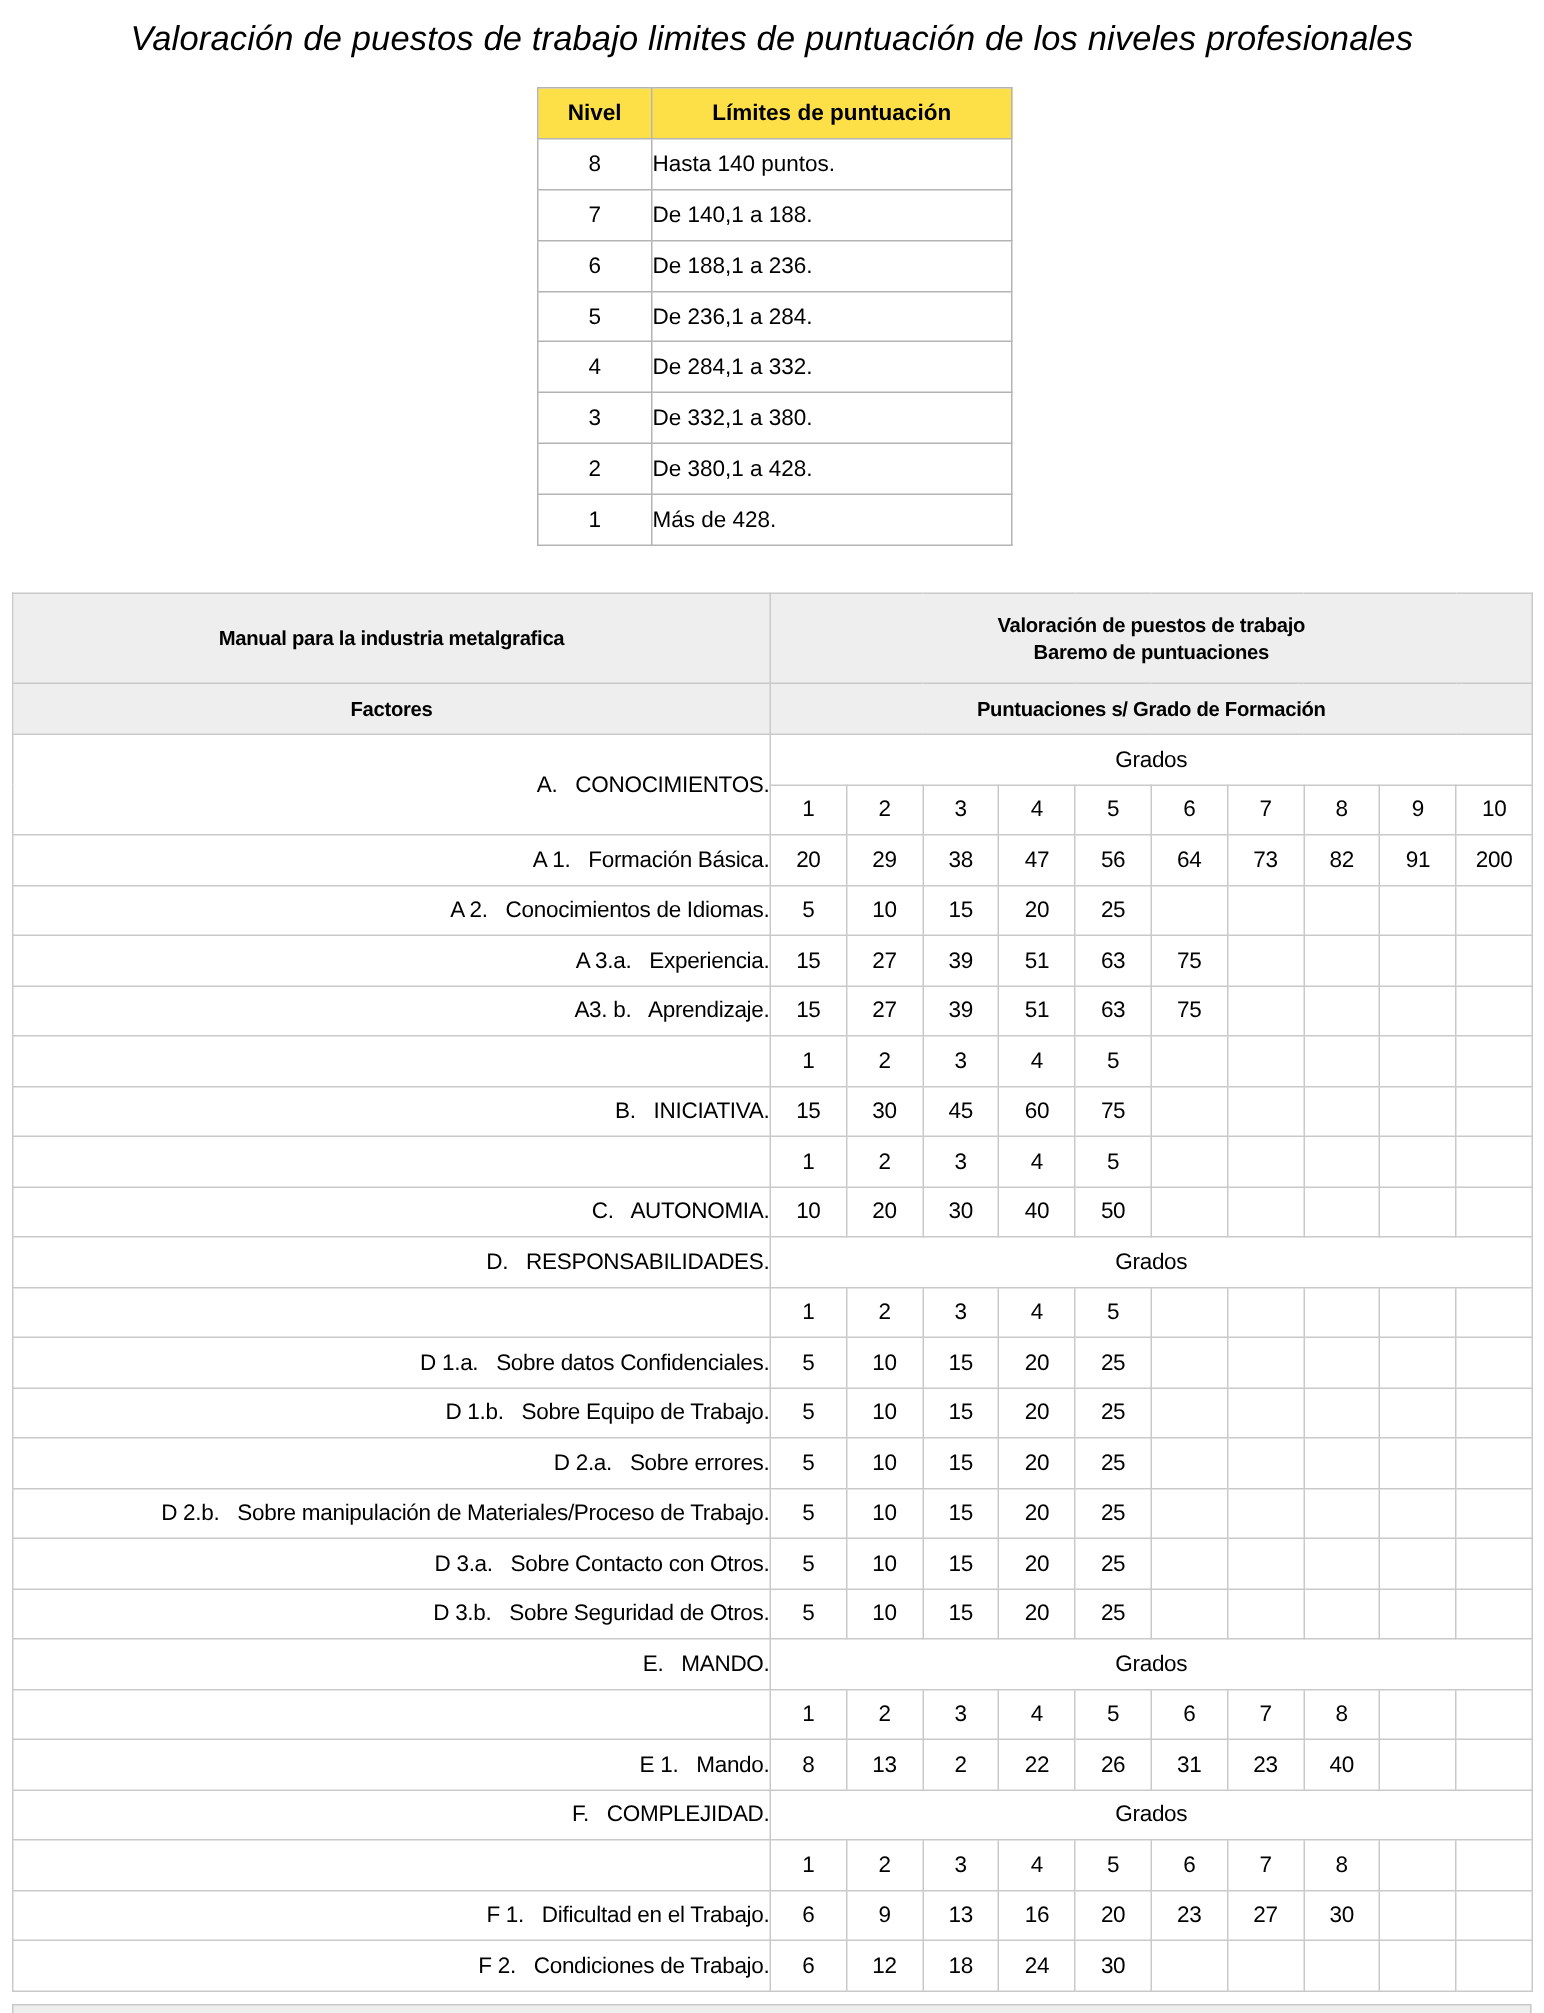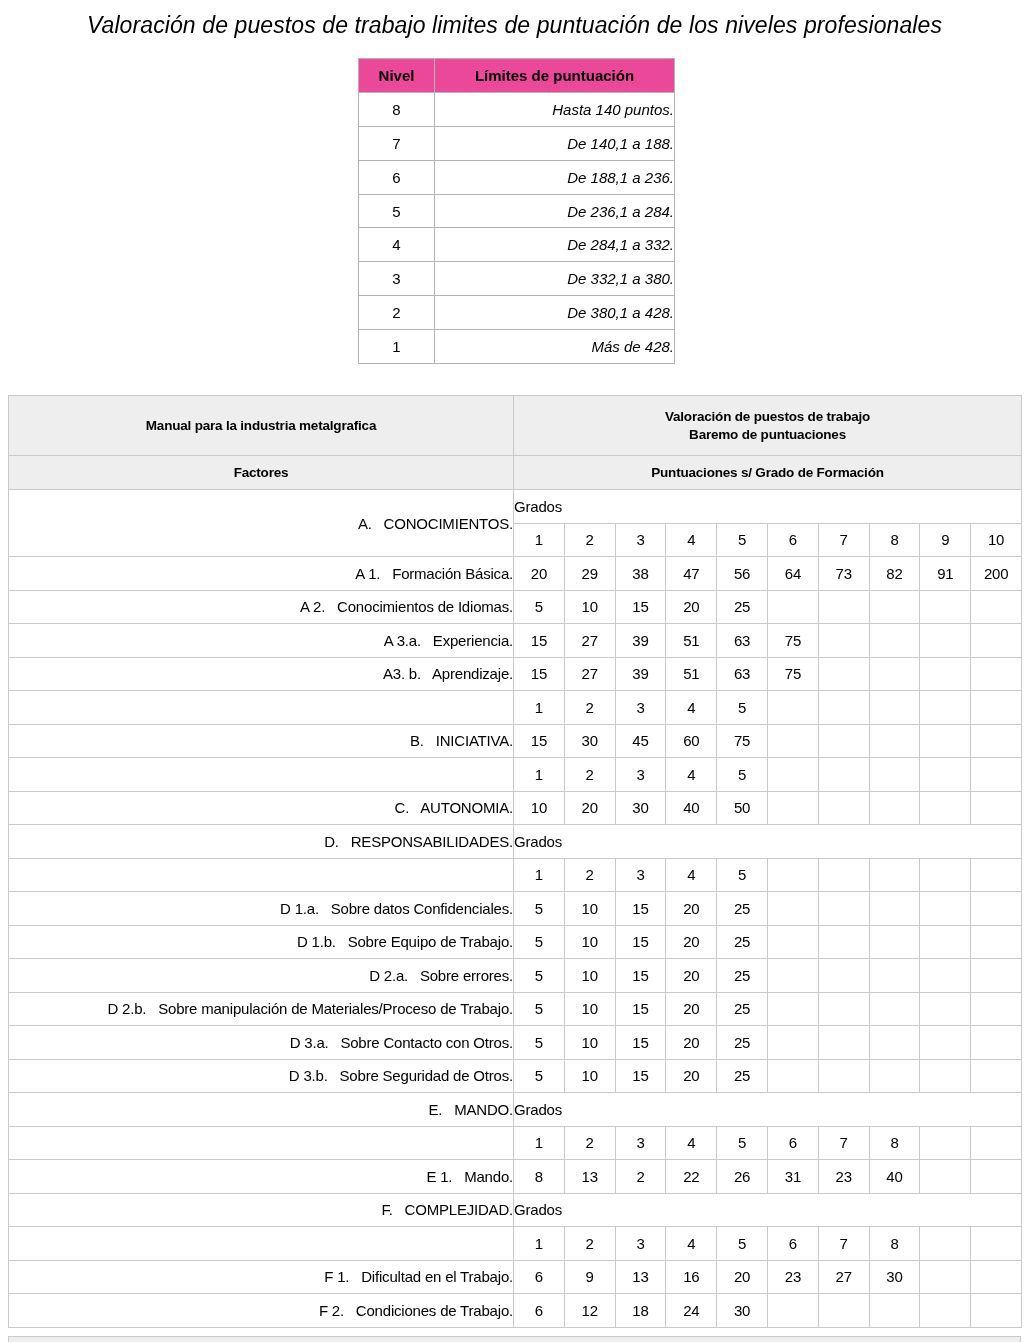--- a/index.html
+++ b/index.html
@@ -37,28 +37,28 @@
     border-collapse: collapse;
     table-layout: fixed;
   }
   .levels-table th, .levels-table td {
     border: 1px solid #b4b4b4;
     font-size: 15px;
     height: 32.9px;
     padding: 0;
   }
   .levels-table th {
-    background: #ec4899;
+    background: #fde047;
     font-weight: bold;
     text-align: center;
   }
   .col-nivel { width: 75px; }
   .col-limites { width: 239px; }
   .nivel-cell { text-align: center; }
-  .limites-cell { text-align: right; padding-left: 10px; font-style: italic; }
+  .limites-cell { text-align: left; padding-left: 10px; }
 
   
   .scores-table {
     position: absolute;
     left: 8px;
     top: 395px;
     width: 1013px;
     border-collapse: collapse;
     table-layout: fixed;
     letter-spacing: -0.2px;
@@ -78,21 +78,21 @@
   .scores-table thead tr.hdr-row-1 { height: 60px; }
   .scores-table thead tr.hdr-row-2 { height: 34px; padding-left: 19px; }
   .scores-table tbody tr { height: 33.5px; }
   .factor-cell {
     text-align: right;
     padding-left: 6px;
     white-space: pre;
     vertical-align: middle;
   }
   .points-cell { text-align: center; vertical-align: middle; }
-  .grados-cell { text-align: left; vertical-align: middle; }
+  .grados-cell { text-align: center; vertical-align: middle; }
   .hdr-two-line div { line-height: 18px; }
 
   
   .next-table-stub {
     position: absolute;
     left: 8px;
     top: 1336px;
     width: 1011px;
     height: 24px;
     background: #eeeeee;

